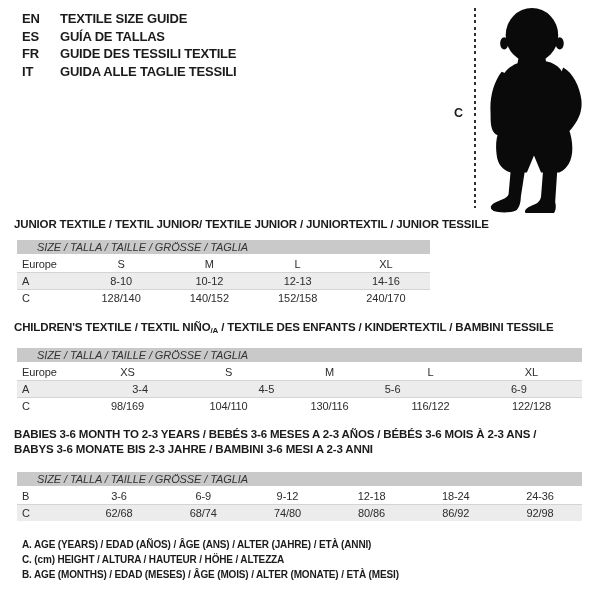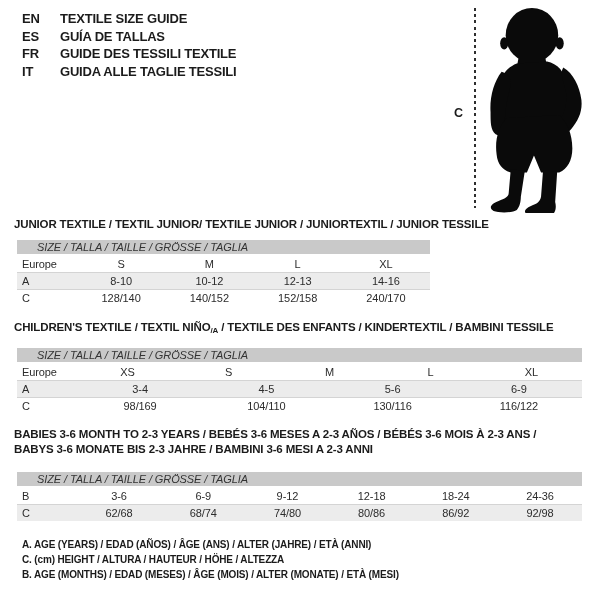--- a/index.html
+++ b/index.html
@@ -131,20 +131,21 @@
         <span class="tcell">4-5</span>
         <span class="tcell">5-6</span>
         <span class="tcell">6-9</span>
       </div>
       <div class="trow">
         <span class="tlabel">C</span>
         <span class="tcell">98/169</span>
         <span class="tcell">104/110</span>
         <span class="tcell">130/116</span>
         <span class="tcell">116/122</span>
+        <span class="tcell">122/128</span>
       </div>
     </div>
   </div>
 
   <div class="sec-title" style="top:427px;">
     <div>BABIES 3-6 MONTH TO 2-3 YEARS / BEBÉS 3-6 MESES A 2-3 AÑOS / BÉBÉS 3-6 MOIS À 2-3 ANS /</div>
     <div>BABYS 3-6 MONATE BIS 2-3 JAHRE / BAMBINI 3-6 MESI A 2-3 ANNI</div>
   </div>
   <div class="size-table" style="top:472px;width:565px;">
     <div class="size-bar">

